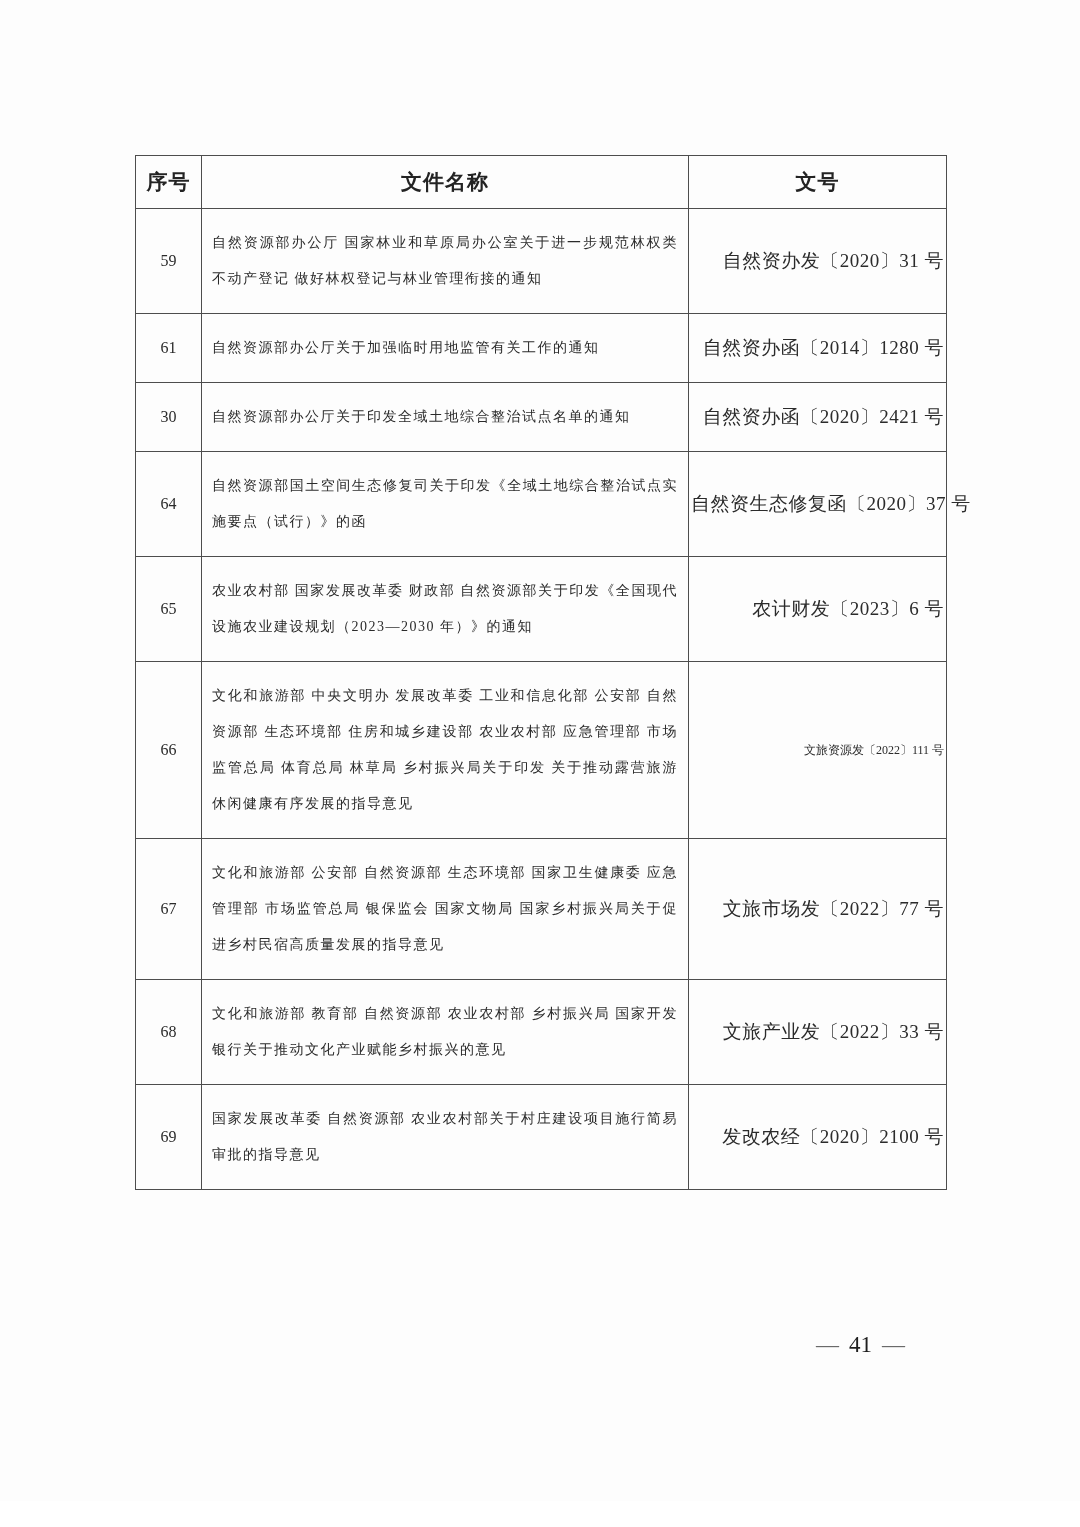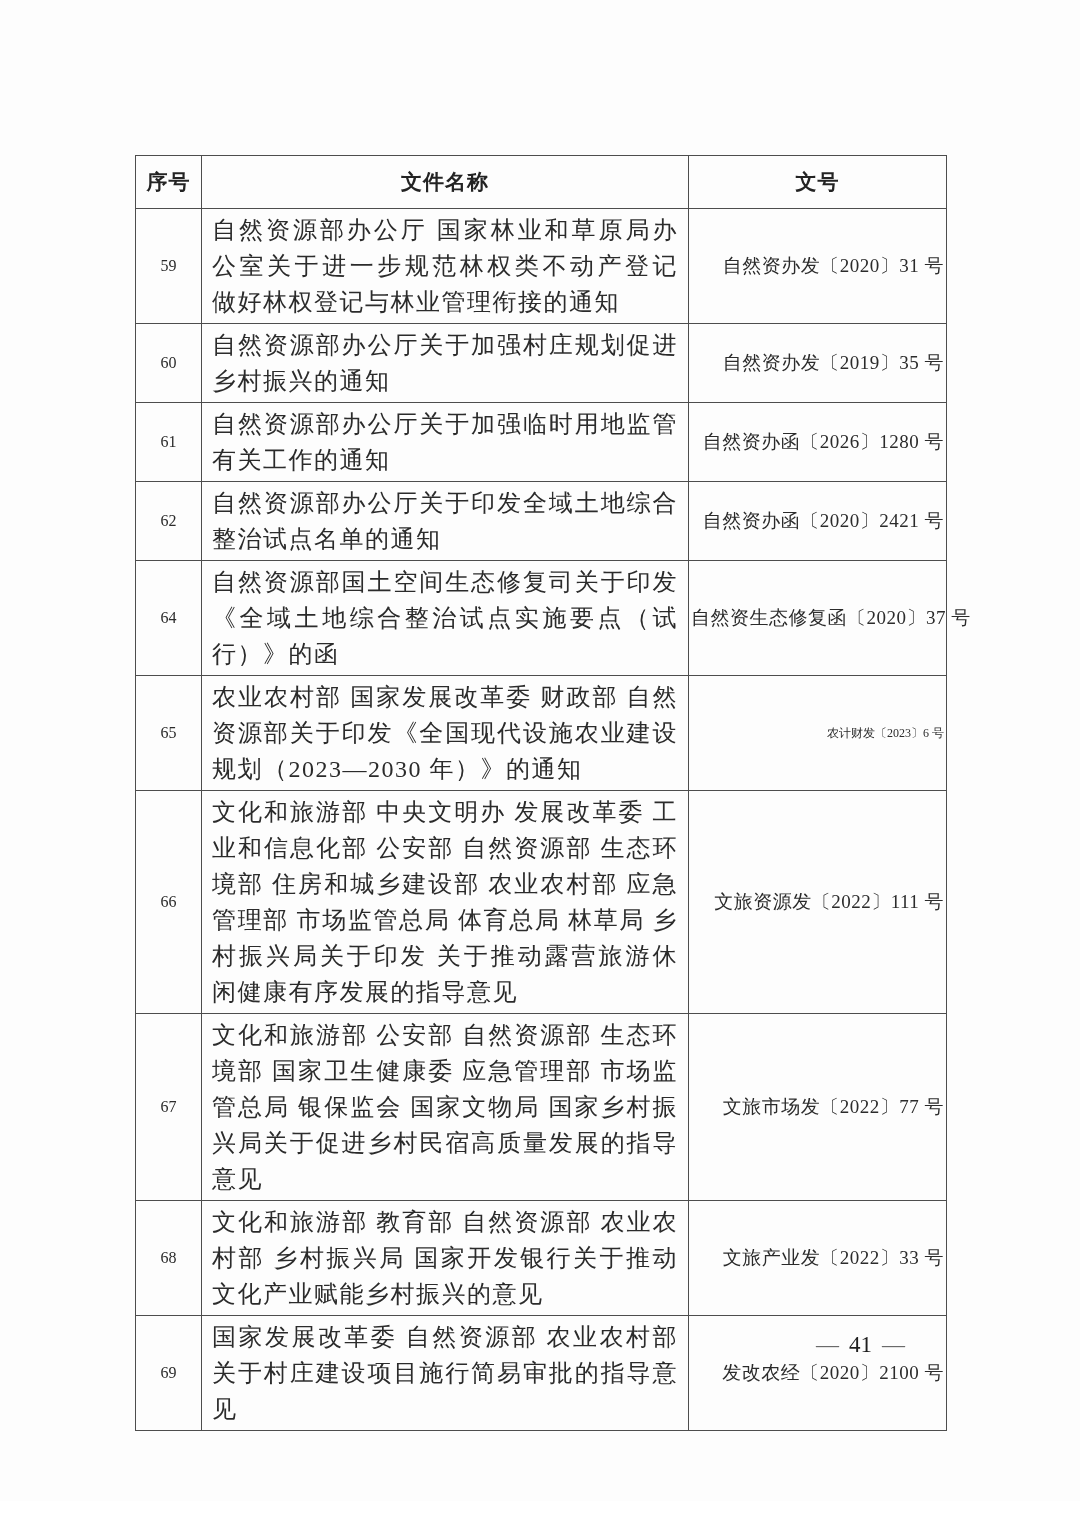--- a/index.html
+++ b/index.html
@@ -39,22 +39,22 @@
     text-align: center;
     letter-spacing: 1px;
     color: #232323;
   }
   td.no-cell {
     text-align: center;
     font-size: 16px;
     color: #2b2b2b;
   }
   td.name-cell {
-    padding: 3px 10px;
-    font-size: 24px;
+    padding: 16px 10px;
+    font-size: 14px;
     line-height: 36px;
     text-align: justify;
     text-justify: inter-character;
     letter-spacing: 1.5px;
     color: #2b2b2b;
     margin-top: 47px;
   }
   td.doc-cell {
     text-align: right;
     font-size: 19px;
@@ -101,31 +101,26 @@
         <th>文号</th>
       </tr>
     </thead>
     <tbody>
       <tr>
         <td class="no-cell">59</td>
         <td class="name-cell">自然资源部办公厅 国家林业和草原局办公室关于进一步规范林权类不动产登记 做好林权登记与林业管理衔接的通知</td>
         <td class="doc-cell">自然资办发〔2020〕31 号</td>
       </tr>
       <tr>
-        <td class="no-cell">60</td>
-        <td class="name-cell">自然资源部办公厅关于加强村庄规划促进乡村振兴的通知</td>
-        <td class="doc-cell">自然资办发〔2019〕35 号</td>
+        <td class="no-cell">61</td>
+        <td class="name-cell">自然资源部办公厅关于加强临时用地监管有关工作的通知</td>
+        <td class="doc-cell">自然资办函〔2014〕1280 号</td>
       </tr>
       <tr>
-        <td class="no-cell">61</td>
-        <td class="name-cell">自然资源部办公厅关于加强临时用地监管有关工作的通知</td>
-        <td class="doc-cell">自然资办函〔2026〕1280 号</td>
-      </tr>
-      <tr>
-        <td class="no-cell">62</td>
+        <td class="no-cell">30</td>
         <td class="name-cell">自然资源部办公厅关于印发全域土地综合整治试点名单的通知</td>
         <td class="doc-cell">自然资办函〔2020〕2421 号</td>
       </tr>
       <tr>
         <td class="no-cell">64</td>
         <td class="name-cell">自然资源部国土空间生态修复司关于印发《全域土地综合整治试点实施要点（试行）》的函</td>
         <td class="doc-cell">自然资生态修复函〔2020〕37 号</td>
       </tr>
       <tr>
         <td class="no-cell">65</td>

